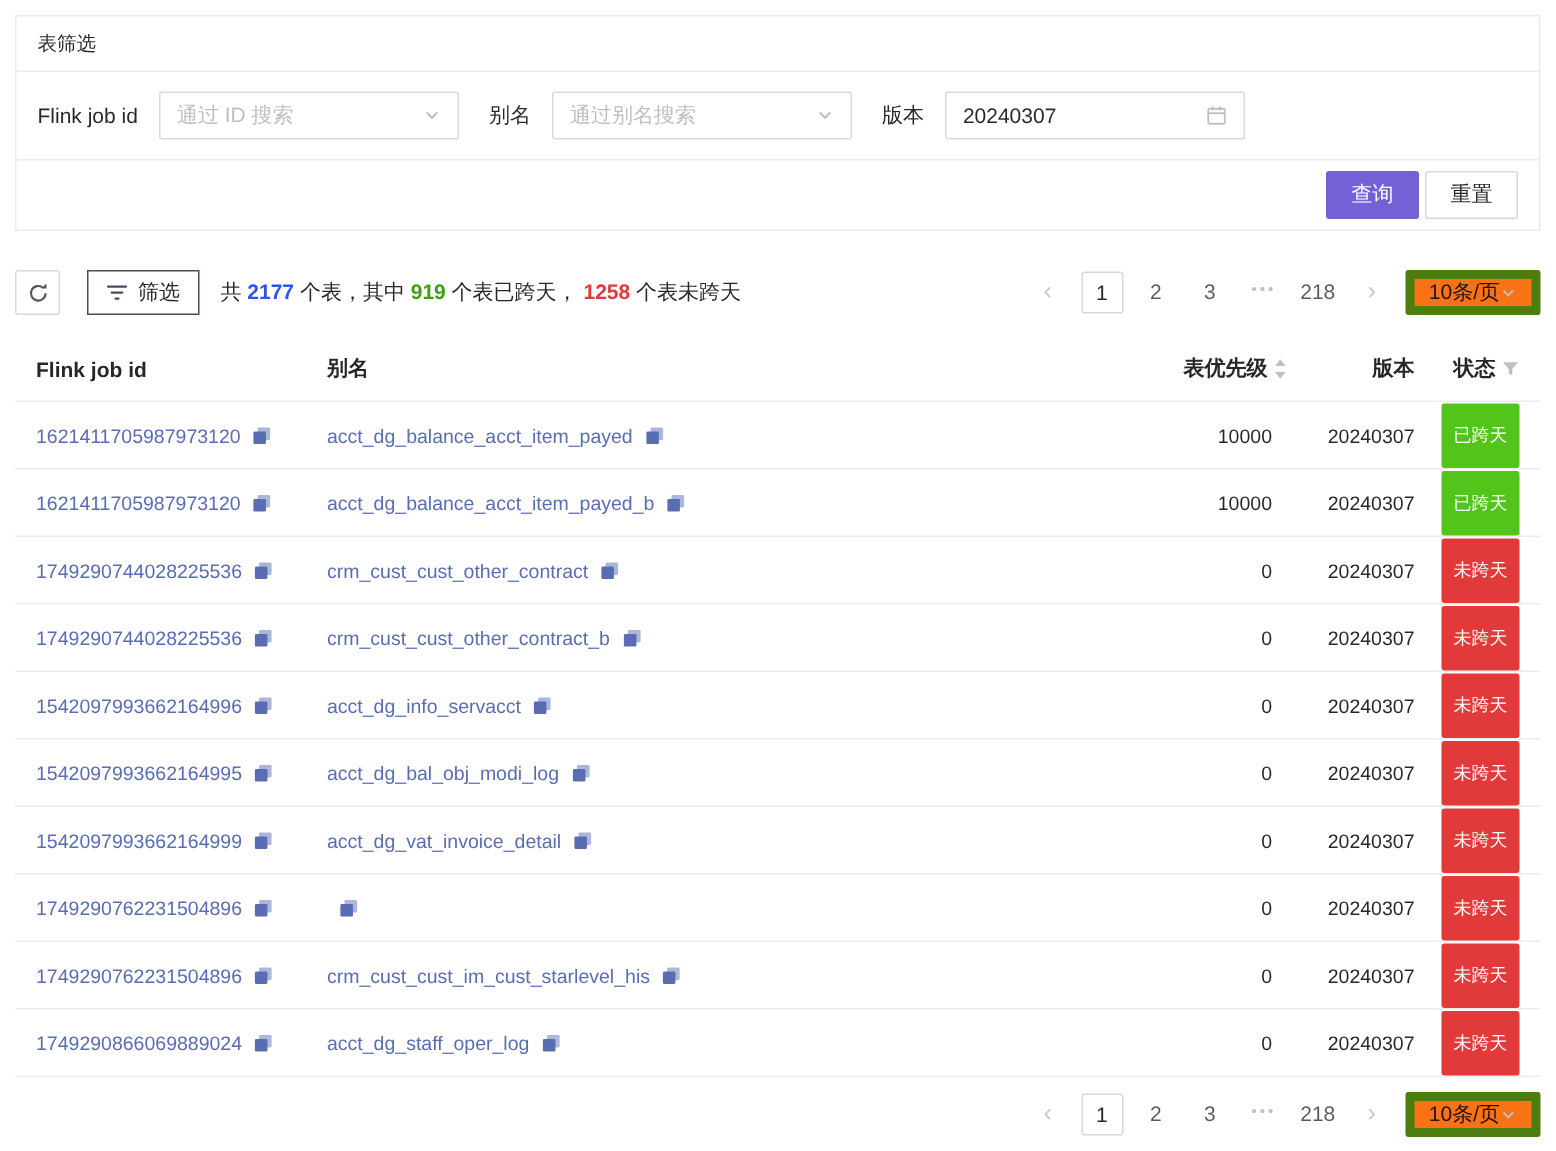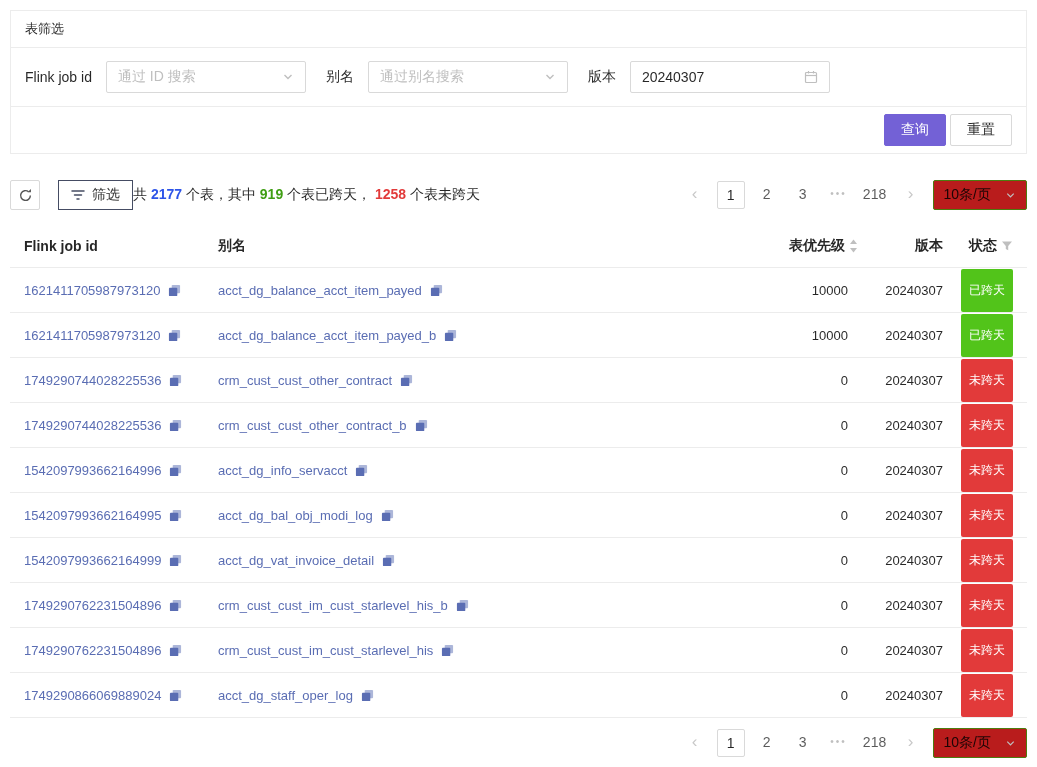--- a/index.html
+++ b/index.html
@@ -40,37 +40,37 @@
   .toolbar { display: flex; align-items: center; margin-top: 26px; }
   .icon-btn {
     width: 30px; height: 30px; border: 1px solid #d9d9d9; border-radius: 2px; background: #fff;
     display: flex; align-items: center; justify-content: center; cursor: pointer;
   }
   .filter-btn {
     display: flex; align-items: center; gap: 7px; height: 30px; padding: 0 12px; margin-left: 18px;
     border: 1px solid #454c63; border-radius: 0; background: #fff; font-size: 14px; cursor: pointer;
     color: rgba(0,0,0,.85);
   }
-  .summary { white-space: pre; }
+  .summary { margin-left: 14px; white-space: pre; }
   .c-blue  { color: var(--blue_text);  font-weight: 600; }
   .c-green { color: var(--green_text); font-weight: 600; }
   .c-red   { color: var(--red_text);   font-weight: 600; }
 
   
   .pagination { display: flex; align-items: center; margin-left: auto; }
   .pg-btn {
     min-width: 28px; height: 28px; line-height: 26px; text-align: center; margin-left: 8px;
     color: rgba(0,0,0,.65); cursor: pointer; font-size: 14px; user-select: none;
   }
   .pg-active { border: 1px solid #d9d9d9; border-radius: 2px; color: rgba(0,0,0,.85); background: #fff; }
   .pg-arrow { color: #c8c8c8; font-size: 17px; }
   .pg-ellipsis { color: #bfbfbf; letter-spacing: 2px; font-size: 10px; }
   .size-select {
-    display: flex; align-items: center; gap: 14px; height: 30px; margin-left: 8px;
-    border: 1px solid #4d7c0f; border-radius: 2px; padding: 0 10px; cursor: pointer; background: #b91c1c;
+    display: flex; align-items: center; gap: 0; height: 30px; margin-left: 8px;
+    border: 6px solid #4d7c0f; border-radius: 2px; padding: 0 10px; cursor: pointer; background: #f97316;
   }
 
   
   .table { margin-top: 14px; }
   .thead {
     display: flex; align-items: center; height: 44px; padding: 0 14px;
     border-bottom: 1px solid #ececec; font-weight: 600;
   }
   .trow {
     display: flex; align-items: center; height: 45px; padding: 0 14px;
@@ -400,21 +400,20 @@
     <div class="cell col-jobid">
       <a class="link">1749290762231504896</a>
       <span class="copy-icon">
         <svg width="13" height="13" viewBox="0 0 14 14">
                 <rect x="4" y="1" width="9" height="9" rx="1" fill="currentColor" opacity="0.5"></rect>
                 <rect x="1" y="4" width="9" height="9" rx="1" fill="currentColor"></rect>
               </svg>
       </span>
     </div>
     <div class="cell col-alias">
-      <a class="link">crm_cust_cust_im_cust_starlevel_his_b</a>
       <span class="copy-icon">
         <svg width="13" height="13" viewBox="0 0 14 14">
                 <rect x="4" y="1" width="9" height="9" rx="1" fill="currentColor" opacity="0.5"></rect>
                 <rect x="1" y="4" width="9" height="9" rx="1" fill="currentColor"></rect>
               </svg>
       </span>
     </div>
     <div class="cell col-priority num">0</div>
     <div class="cell col-version num">20240307</div>
     <div class="cell col-status">

